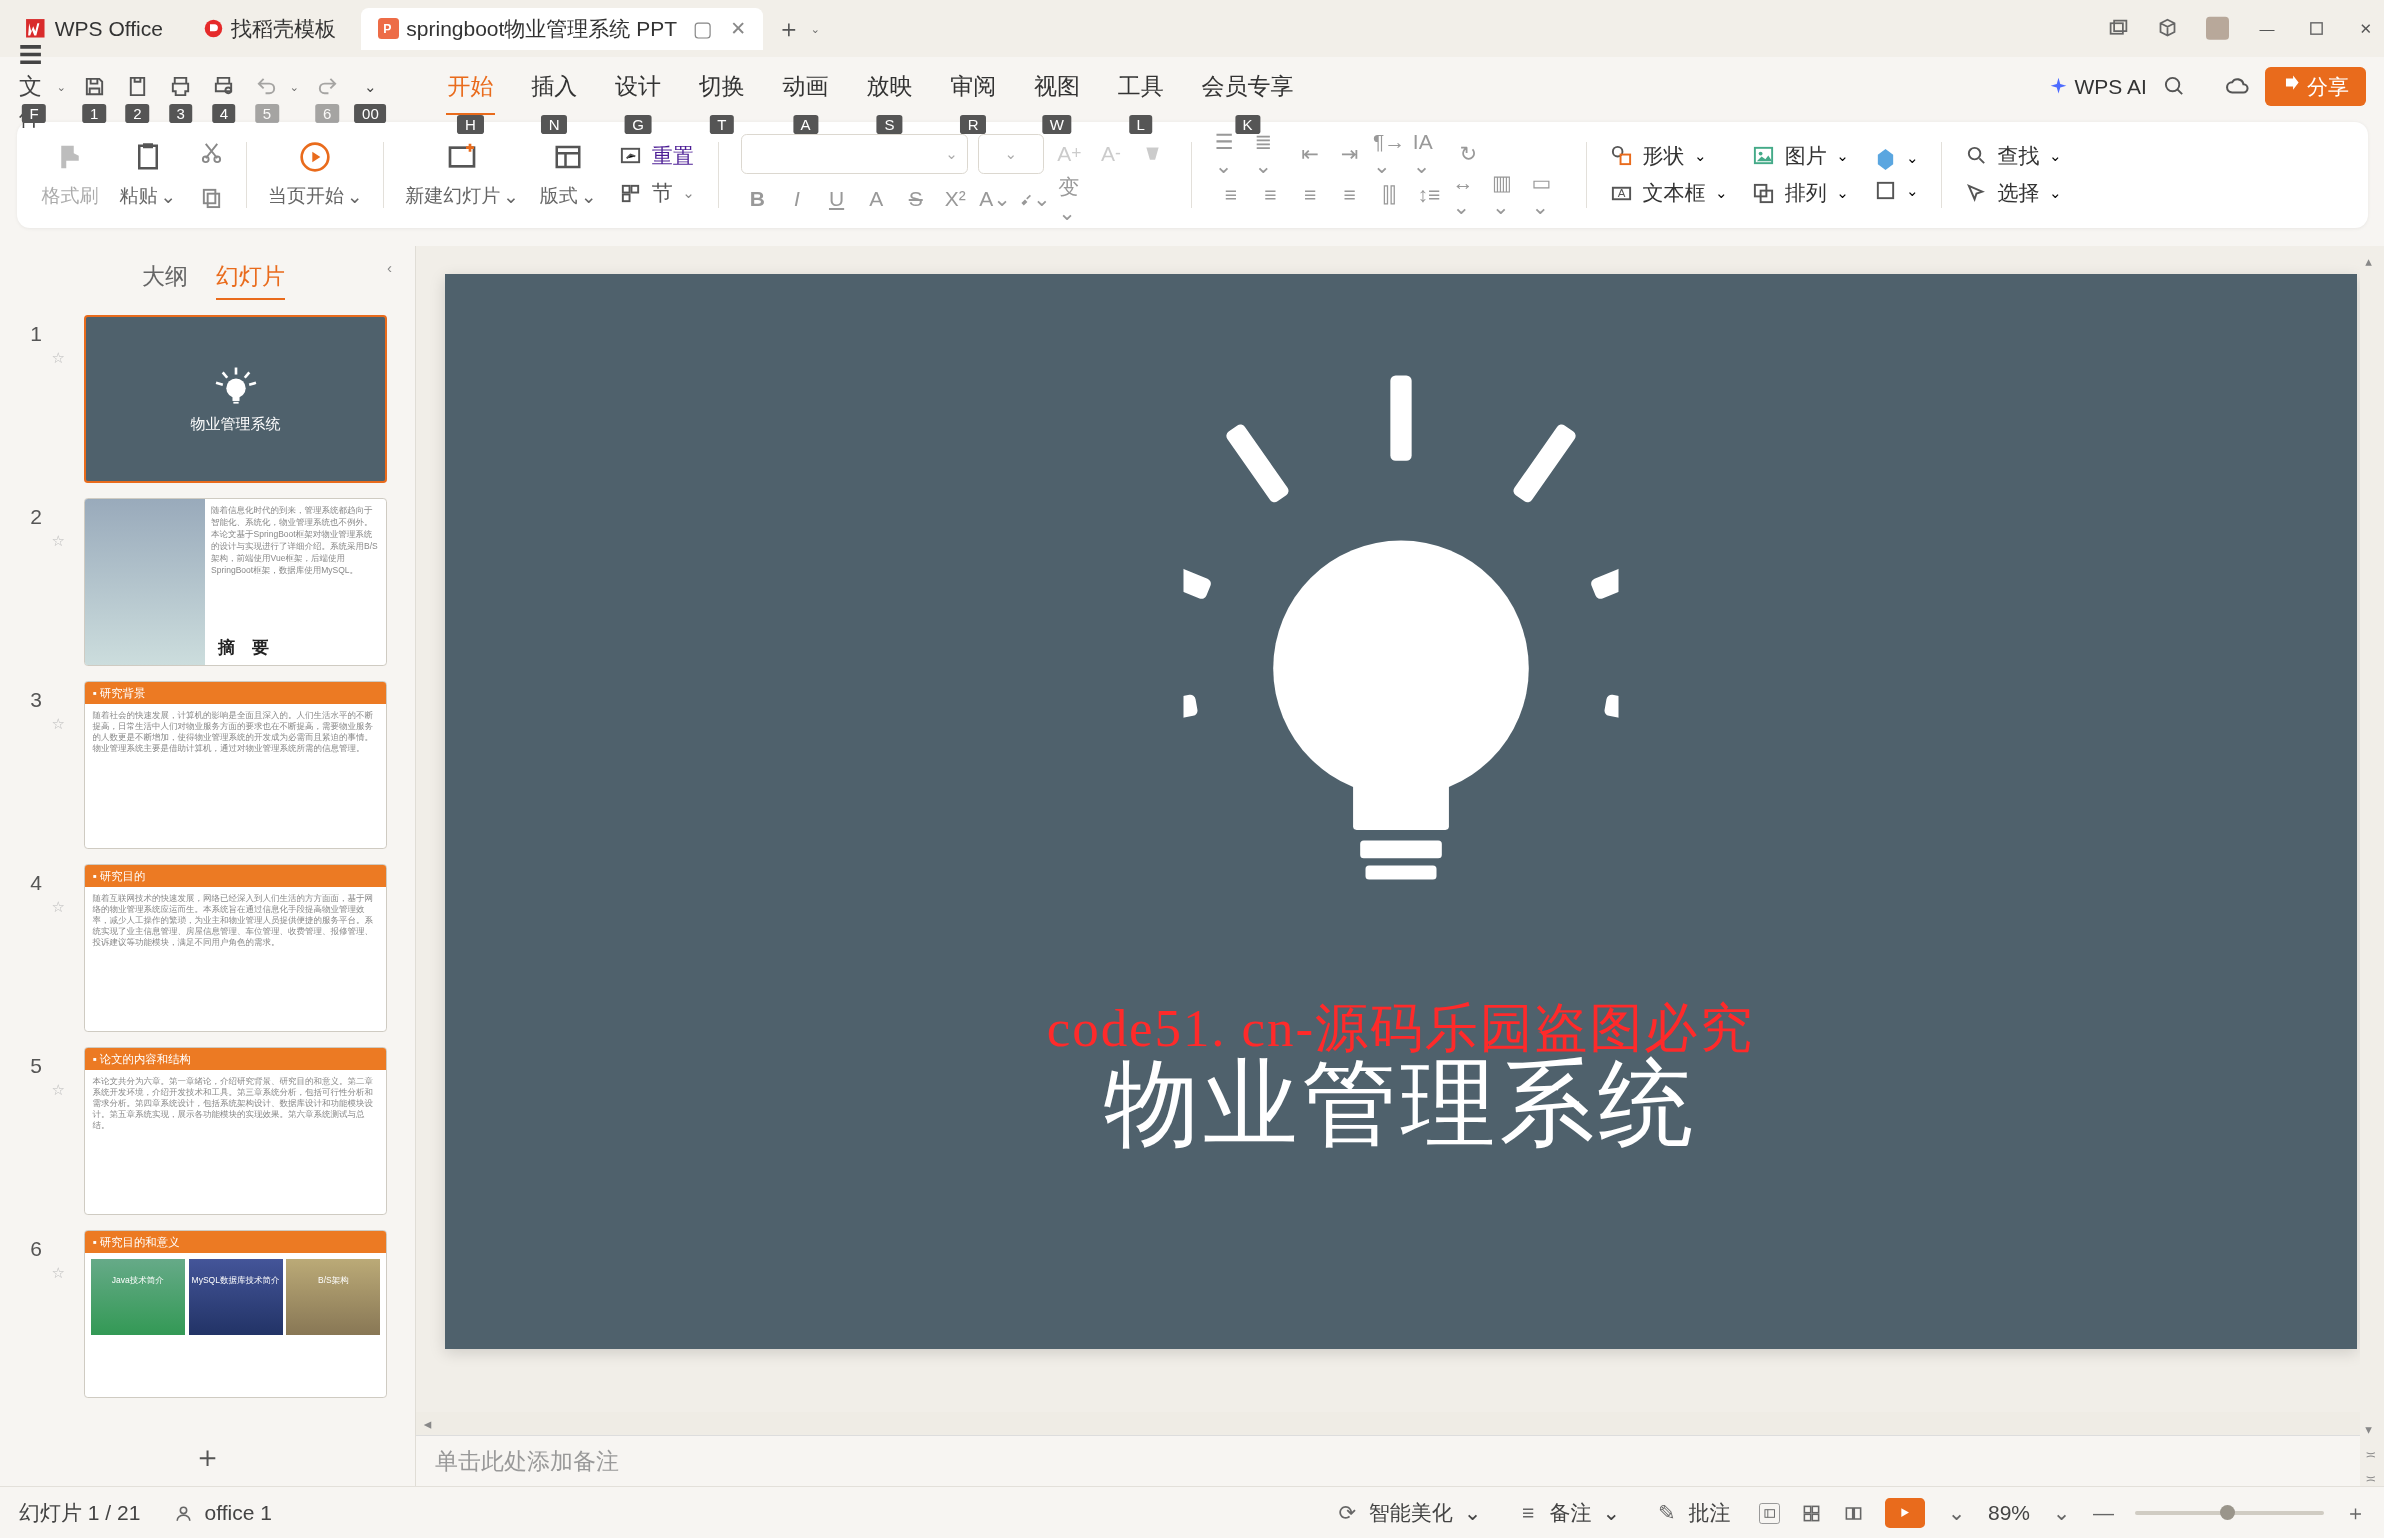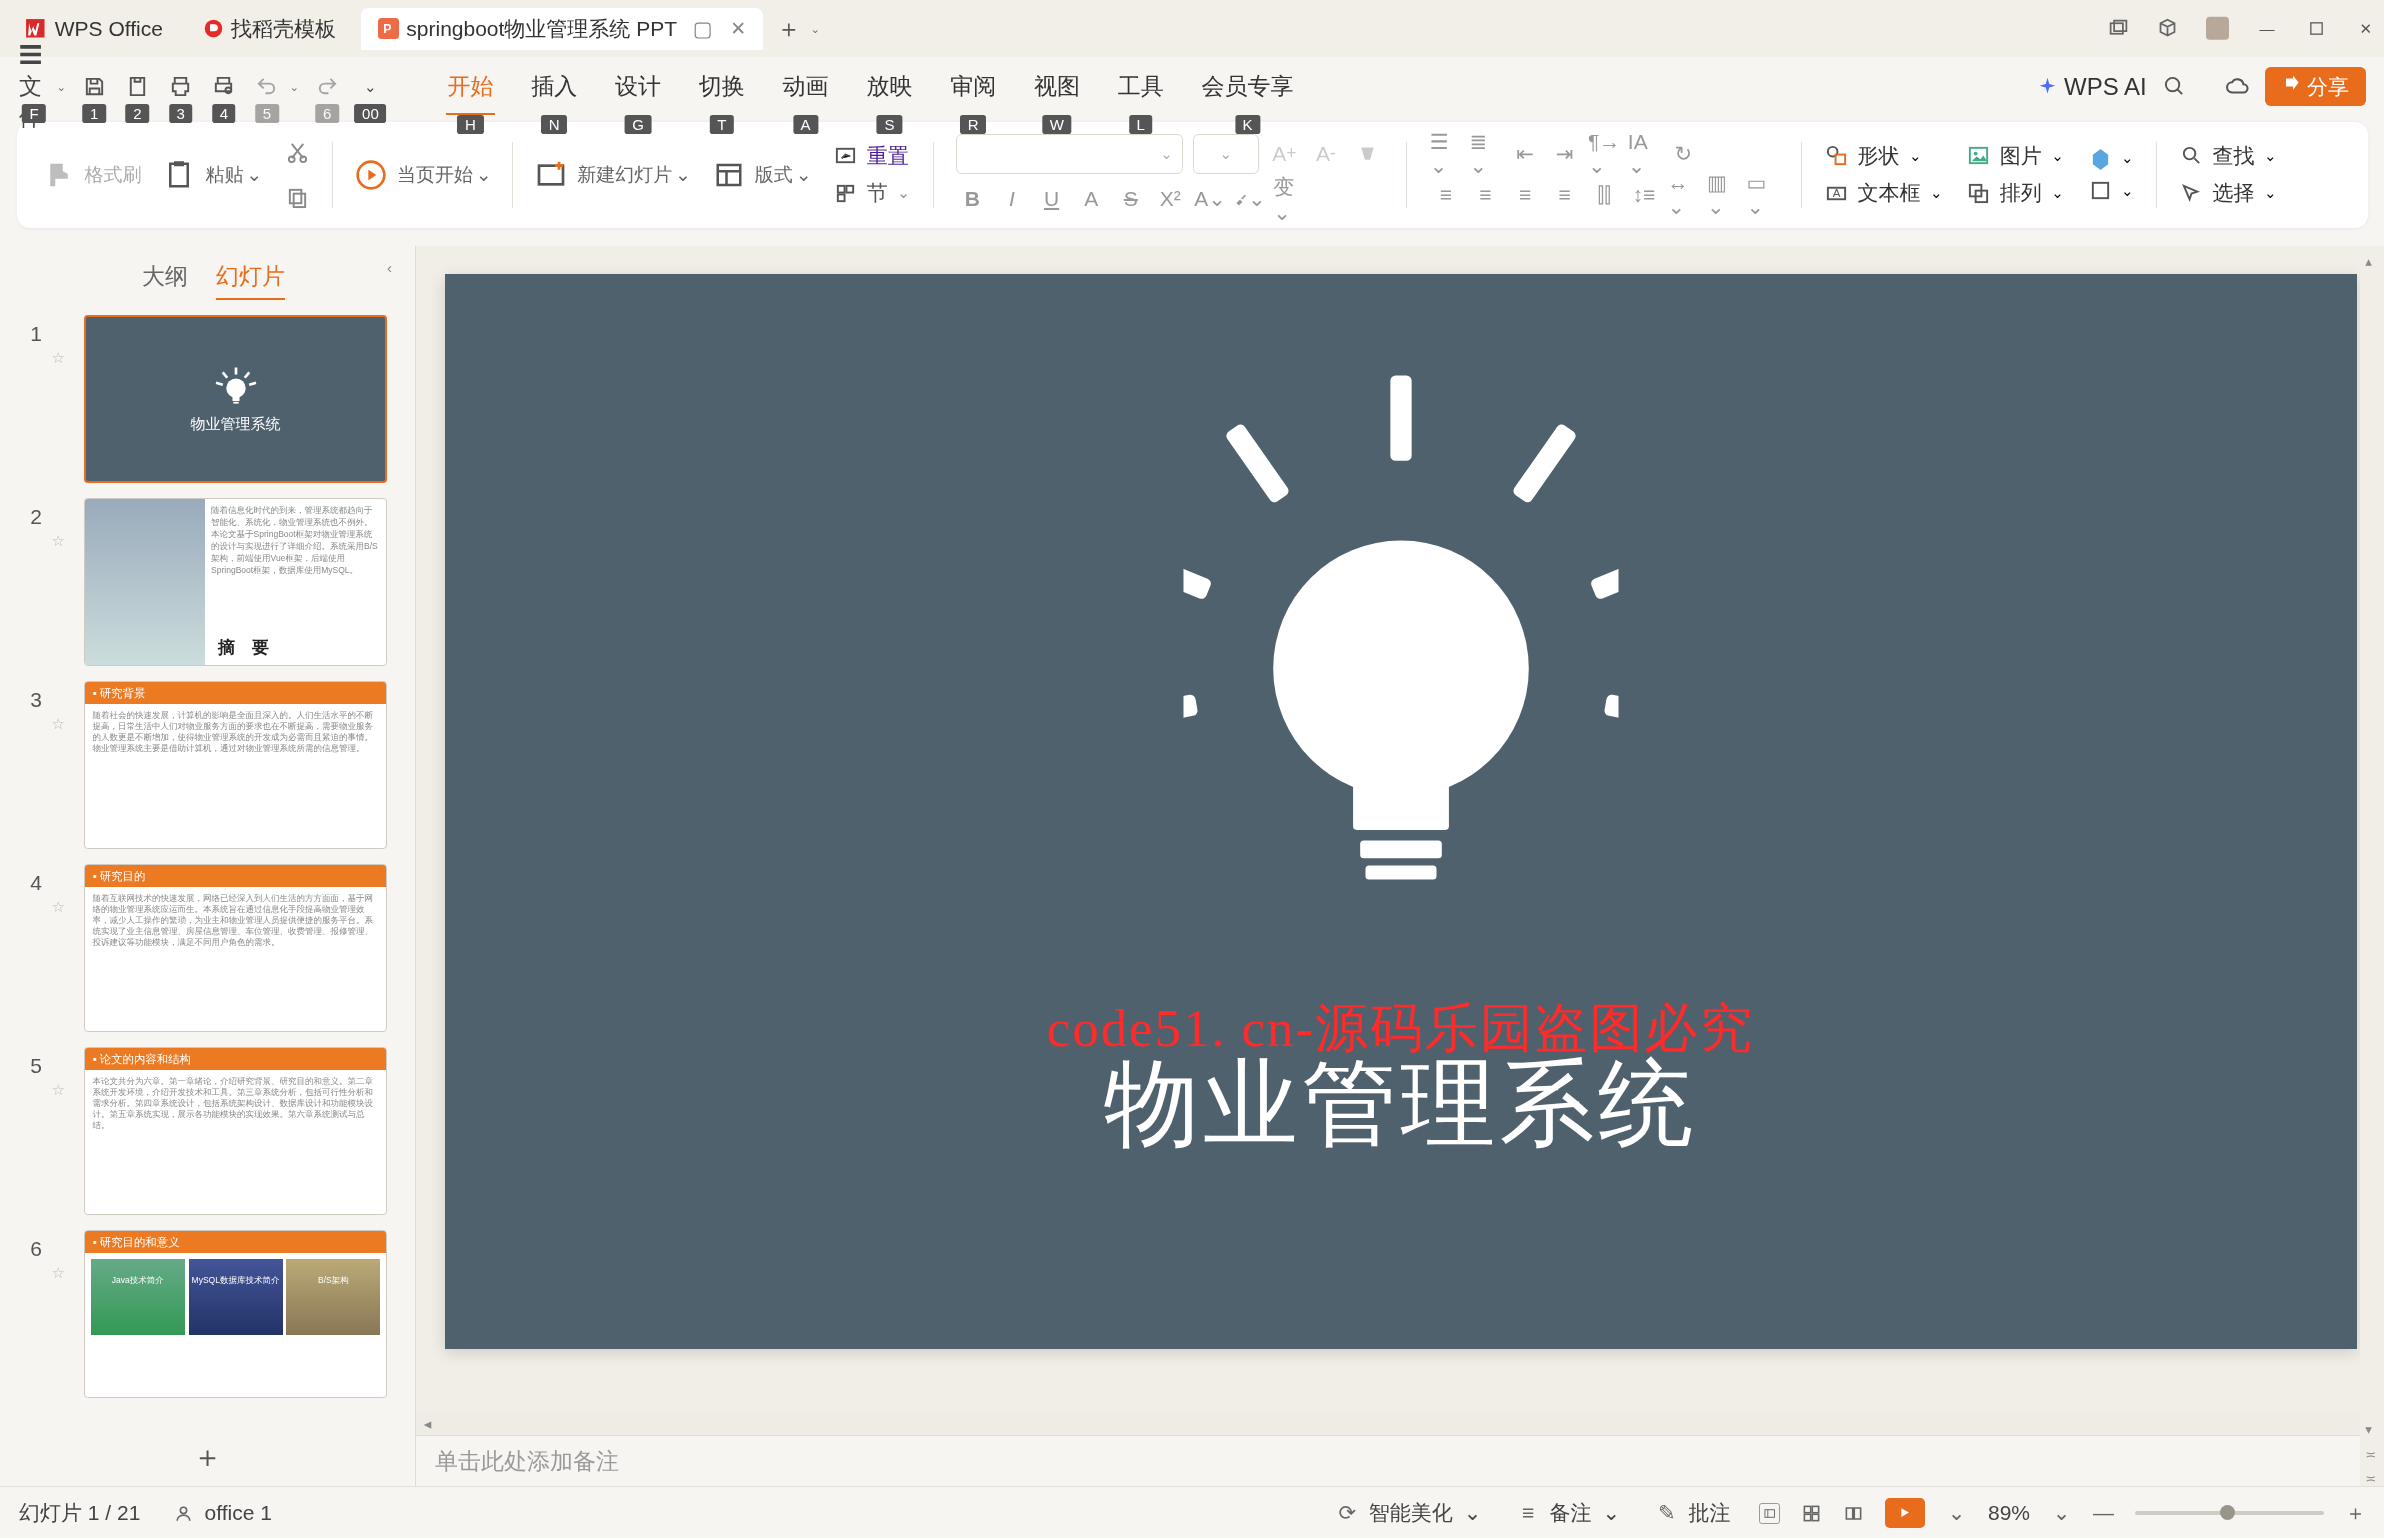--- a/index.html
+++ b/index.html
@@ -17,25 +17,25 @@
 .toolbar-row { height:59px; display:flex; align-items:center; padding:0 19px; gap:13.2px; background:#f7f5f2; }
 .toolbar-row .icon-btn { width:30px; height:30px; display:flex; align-items:center; justify-content:center; color:#444; cursor:pointer; position:relative; }
 .toolbar-row .icon-btn .badge { position:absolute; bottom:-21px; left:50%; transform:translateX(-50%); background:#555; color:#fff; font-size:15px; padding:0.9px 7.6px; border-radius:2.8px; }
 .caret { font-size:11.4px; color:#666; margin-left:-5.7px; }
 .menu-tabs { display:flex; gap:34px; margin-left:47px; }
 .menu-tab { font-size:23px; color:#333; position:relative; cursor:pointer; padding:3.8px 1.9px; }
 .menu-tab.active { color:#e96b1c; font-weight:500; }
 .menu-tab.active::after { content:""; position:absolute; left:0; right:0; bottom:-9.5px; height:2.8px; background:#e96b1c; }
 .menu-tab .badge { position:absolute; bottom:-28px; left:50%; transform:translateX(-50%); background:#555; color:#fff; font-size:15px; padding:0.9px 7.6px; border-radius:2.8px; }
 .spacer { flex:1; }
-.ai-brand { display:flex; align-items:center; gap:5.7px; font-size:24px; color:#333; font-weight:500; }
+.ai-brand { display:flex; align-items:center; gap:5.7px; font-size:21px; color:#333; font-weight:500; }
 .ai-brand svg { width:21px; height:21px; }
 .share-btn { background:#e96b1c; color:#fff; padding:5.7px 17px; border-radius:5.7px; font-size:21px; display:flex; align-items:flex-start; gap:5.7px; cursor:pointer; }
 .ribbon { background:#fff; border-radius:13.2px; margin:5.7px 17px; height:106px; display:flex; align-items:center; padding:0 17px; gap:5.7px; box-shadow:0 0.9px 3.8px rgba(0,0,0,.06); }
-.rib-col { display:flex; flex-direction:row; align-items:center; justify-content:center; height:100%; padding:0 7.6px; gap:9px; }
+.rib-col { display:flex; flex-direction:column; align-items:center; justify-content:center; height:100%; padding:0 7.6px; gap:9px; }
 .rib-col .ic { width:34px; height:34px; display:flex; align-items:center; justify-content:center; color:#666; }
 .rib-col .lbl { font-size:19px; color:#666; display:flex; align-items:center; gap:2.8px; }
 .rib-col.disabled { opacity:.55; }
 .rib-sep { width:0.9px; height:66px; background:#e3e0da; margin:0 7.6px; }
 .rib-inline { display:flex; align-items:center; gap:9.5px; }
 .font-box { width:227px; height:40px; border:0.9px solid #dcd8d0; border-radius:5.7px; display:flex; align-items:center; padding:0 9.5px; color:#aaa; }
 .size-box { width:66px; height:40px; border:0.9px solid #dcd8d0; border-radius:5.7px; display:flex; align-items:center; justify-content:center; color:#aaa; }
 .fmt-btn { width:32px; height:32px; display:flex; align-items:center; justify-content:center; color:#999; cursor:pointer; font-size:21px; }
 .fmt-row { display:flex; gap:7.6px; }
 .fmt-stack { display:flex; flex-direction:column; gap:9.5px; padding:0 9.5px; }

